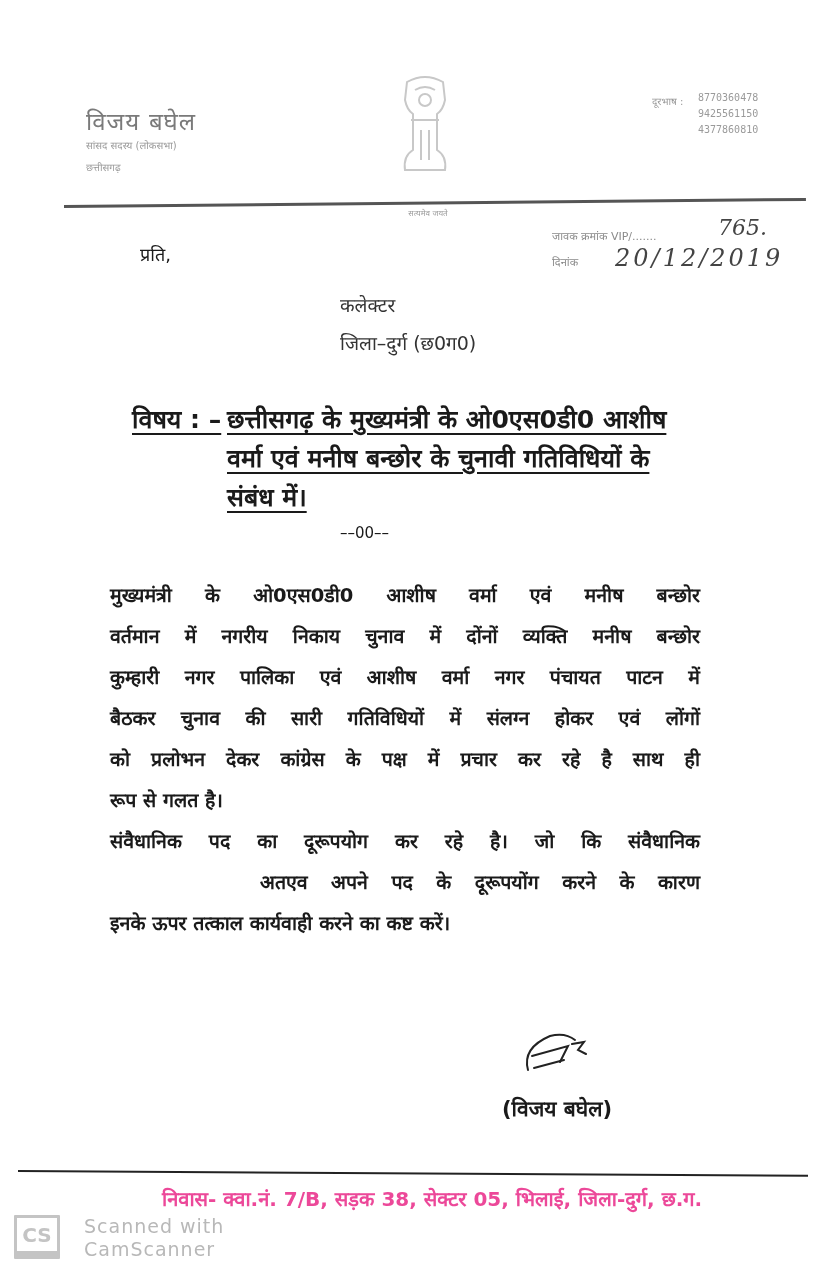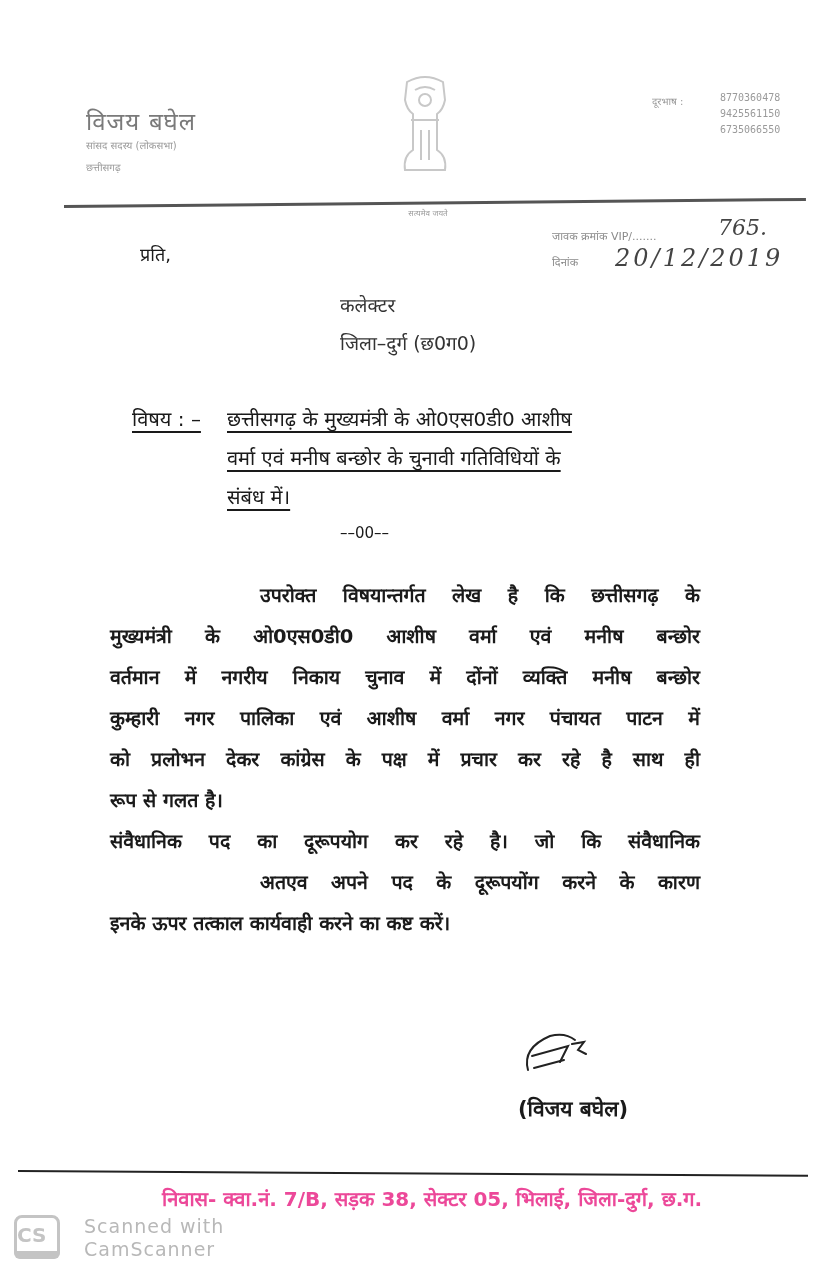--- a/index.html
+++ b/index.html
@@ -7,43 +7,43 @@
     width:820px; height:1280px; background:#ffffff; position:relative; overflow:hidden;
     font-family:"DejaVu Sans", "Liberation Sans", sans-serif; color:#1a1a1a;
   }
   .abs { position:absolute; }
   .hdr-name { left:86px; top:104px; font-size:24px; color:#7a7a7a; letter-spacing:1px; }
   .hdr-sub1 { left:86px; top:138px; font-size:10px; color:#9a9a9a; }
   .hdr-sub2 { left:86px; top:160px; font-size:10px; color:#9a9a9a; }
   .emblem { left:385px; top:70px; width:80px; height:110px; }
   .emblem-caption { left:388px; top:181px; font-size:8px; color:#9a9a9a; width:80px; text-align:center;margin-top:26px; }
   .phone-label { left:652px; top:94px; font-size:10px; color:#9a9a9a; }
-  .phones { left:720px; top:90px; font-size:10px; color:#9a9a9a; line-height:16px; font-family:"DejaVu Sans Mono", monospace; }
+  .phones { left:698px; top:90px; font-size:10px; color:#9a9a9a; line-height:16px; font-family:"DejaVu Sans Mono", monospace; }
   .rule-top { left:64px; top:205px; width:742px; height:3px; background:#555; transform:rotate(-0.55deg); transform-origin:left; }
   .prati { left:140px; top:242px; font-size:18px; }
   .ref-label { left:552px; top:228px; font-size:11px; color:#8a8a8a; }
   .ref-val { left:718px; top:215px; font-size:22px; font-style:italic; color:#444; font-family:"DejaVu Serif", serif; }
   .date-label { left:552px; top:254px; font-size:11px; color:#8a8a8a; }
   .date-val { left:615px; top:244px; font-size:24px; font-style:italic; color:#444; letter-spacing:3px; font-family:"DejaVu Serif", serif; }
   .addr1 { left:340px; top:292px; font-size:19px; color:#333; }
   .addr2 { left:340px; top:330px; font-size:19px; color:#333; }
-  .subject { left:132px; top:400px; width:540px; font-size:20px; line-height:39px; font-weight:normal; }
+  .subject { left:132px; top:400px; width:540px; font-size:25px; line-height:39px; font-weight:bold; }
   .subject .u { text-decoration:underline; text-underline-offset:5px; }
   .subj-label { display:inline-block; width:95px; }
   .subj-indent { padding-left:95px; display:block; }
   .sep { left:340px; top:524px; font-size:15px; }
   .body { left:110px; top:575px; width:590px; font-size:19.5px; line-height:41px; font-weight:bold; }
   .body .line { display:block; text-align:justify; text-align-last:justify; }
   .body .last { text-align-last:left; }
   .indent { padding-left:150px; }
   .signature { left:520px; top:1028px; width:90px; height:50px; }
-  .signame { left:502px; top:1094px; font-size:21px; font-weight:bold;margin-left:16px; }
+  .signame { left:502px; top:1094px; font-size:21px; font-weight:bold; }
   .rule-bot { left:18px; top:1170px; width:790px; height:2px; background:#222; transform:rotate(0.35deg); transform-origin:left; }
   .footer { left:162px; top:1185px; font-size:20px; font-weight:bold; color:#ec4899; }
-  .cs-logo { left:14px; top:1215px; width:46px; height:44px; border:3px solid #c4c4c4; border-radius:8px; box-sizing:border-box; color:#c4c4c4; font-weight:bold; font-size:20px; line-height:34px; font-family:"DejaVu Sans", sans-serif; }
+  .cs-logo { left:14px; top:1215px; width:46px; height:44px; border:3px solid #c4c4c4; border-radius:1px; box-sizing:border-box; color:#c4c4c4; font-weight:bold; font-size:20px; text-align:center; line-height:34px; font-family:"DejaVu Sans", sans-serif; }
   .cs-logo::after { content:""; position:absolute; left:-3px; right:-3px; bottom:-3px; height:8px; background:#c4c4c4; border-radius:0 0 6px 6px; }
   .cs-text { left:84px; top:1215px; font-size:19px; line-height:23px; color:#b8b8b8; letter-spacing:1px; }
 </style>
 </head>
 <body>
 
 <div class="abs hdr-name">विजय बघेल</div>
 <div class="abs hdr-sub1">सांसद सदस्य (लोकसभा)</div>
 <div class="abs hdr-sub2">छत्तीसगढ़</div>
 
@@ -55,21 +55,21 @@
     <path d="M36 60 L36 90 M44 60 L44 90"></path>
     <circle cx="40" cy="30" r="6"></circle>
   </g>
 </svg>
 <div class="abs emblem-caption">सत्यमेव जयते</div>
 
 <div class="abs phone-label">दूरभाष :</div>
 <div class="abs phones">
   <div>8770360478</div>
   <div>9425561150</div>
-  <div>6735066550</div>
+  <div>4377860810</div>
 </div>
 
 <div class="abs rule-top"></div>
 
 <div class="abs prati">प्रति,</div>
 <div class="abs ref-label">जावक क्रमांक VIP/.......</div>
 <div class="abs ref-val">765.</div>
 <div class="abs date-label">दिनांक</div>
 <div class="abs date-val">20/12/2019</div>
 
@@ -78,24 +78,24 @@
 
 <div class="abs subject">
   <span class="subj-label u">विषय : –</span><span class="u">छत्तीसगढ़ के मुख्यमंत्री के ओ0एस0डी0 आशीष</span>
   <span class="subj-indent"><span class="u">वर्मा एवं मनीष बन्छोर के चुनावी गतिविधियों के</span></span>
   <span class="subj-indent"><span class="u">संबंध में।</span></span>
 </div>
 
 <div class="abs sep">––00––</div>
 
 <div class="abs body">
-  <span class="line indent">उपरोक्त विषयान्तर्गत लेख है कि छत्तीसगढ़ के</span>
   <span class="line">मुख्यमंत्री के ओ0एस0डी0 आशीष वर्मा एवं मनीष बन्छोर</span>
   <span class="line">वर्तमान में नगरीय निकाय चुनाव में दोंनों व्यक्ति मनीष बन्छोर</span>
   <span class="line">कुम्हारी नगर पालिका एवं आशीष वर्मा नगर पंचायत पाटन में</span>
+  <span class="line">बैठकर चुनाव की सारी गतिविधियों में संलग्न होकर एवं लोंगों</span>
   <span class="line">को प्रलोभन देकर कांग्रेस के पक्ष में प्रचार कर रहे है साथ ही</span>
   <span class="line last">रूप से गलत है।</span>
   <span class="line">संवैधानिक पद का दूरूपयोग कर रहे है। जो कि संवैधानिक</span>
   <span class="line indent">अतएव अपने पद के दूरूपयोंग करने के कारण</span>
   <span class="line last">इनके ऊपर तत्काल कार्यवाही करने का कष्ट करें।</span>
 </div>
 
 <svg class="abs signature" viewBox="0 0 90 50">
   <g fill="none" stroke="#222" stroke-width="2" stroke-linecap="round">
     <path d="M8 42 Q2 20 30 8 Q45 4 55 12"></path>

